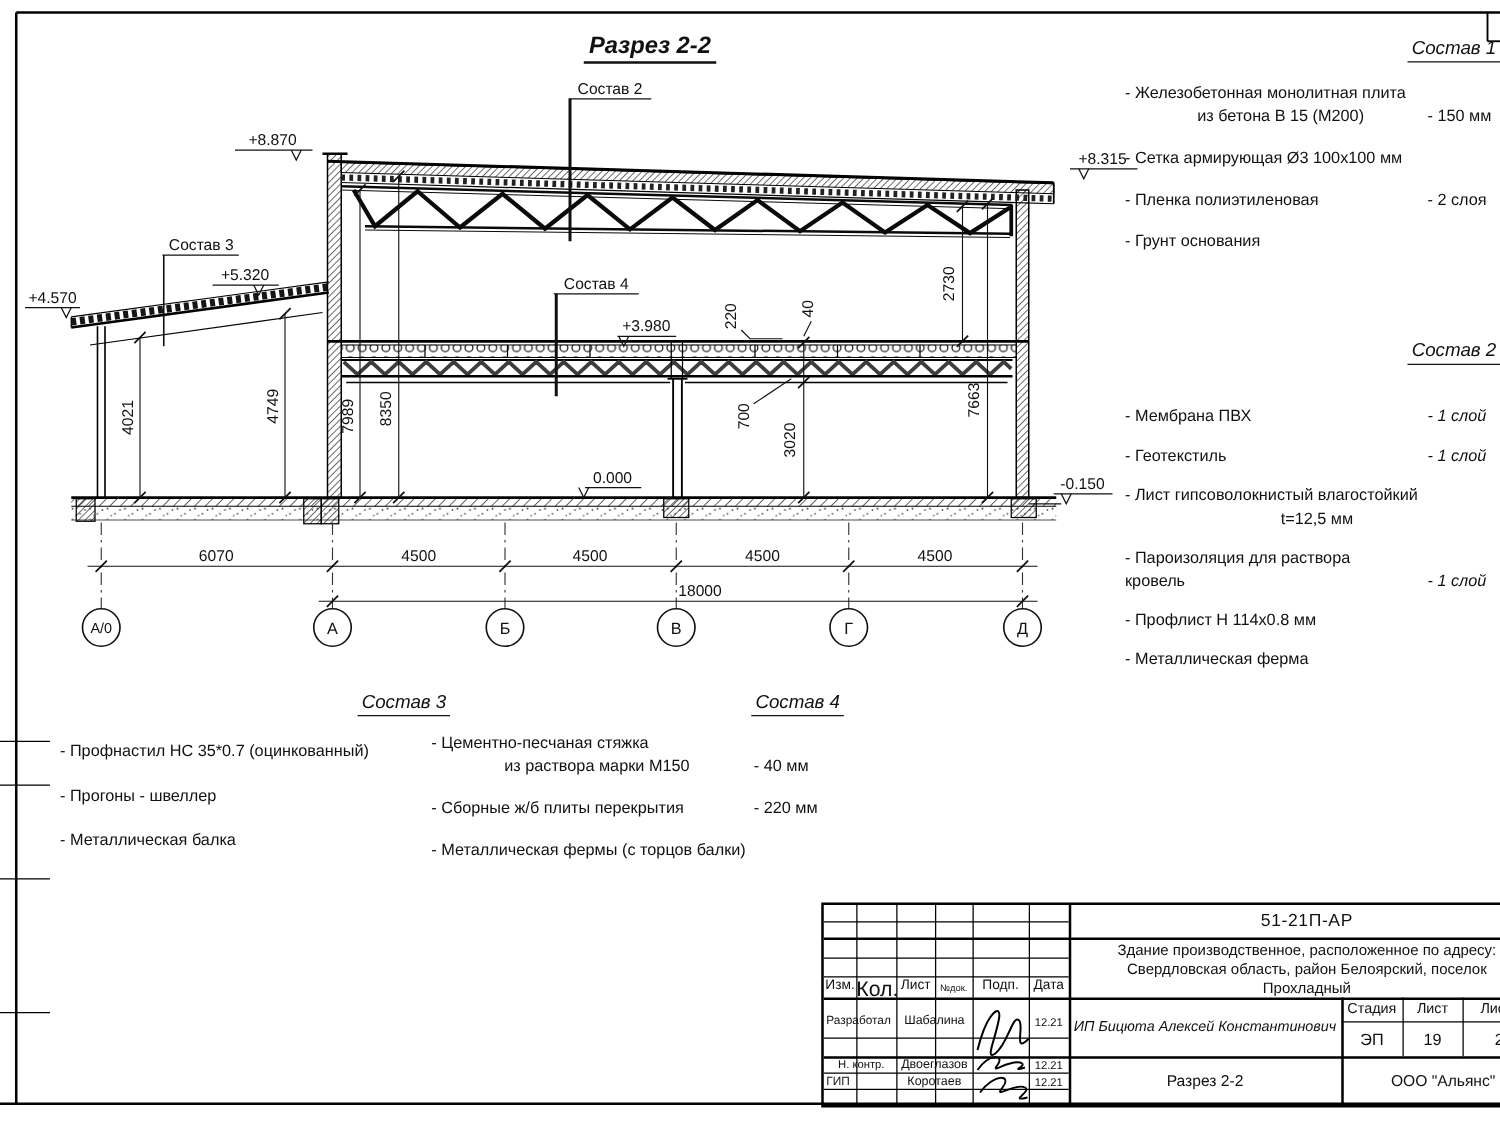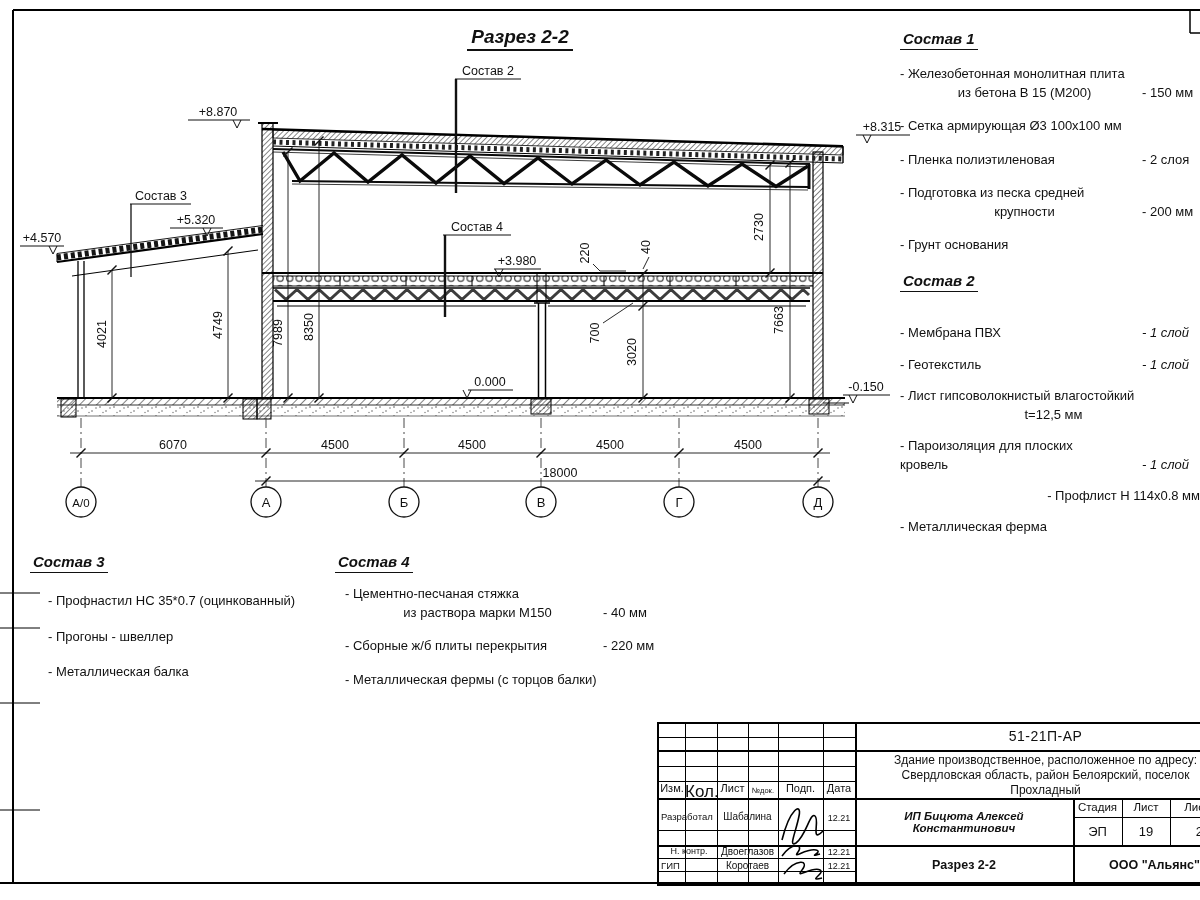--- a/index.html
+++ b/index.html
@@ -5,48 +5,48 @@
   html,body{margin:0;padding:0;background:#e8e8e8;}
   .page{position:relative;width:1200px;height:900px;background:#ffffff;overflow:hidden;
         font-family:"Liberation Sans",sans-serif;color:#111;}
   svg text{font-family:"Liberation Sans",sans-serif;fill:#111;}
   .abs{position:absolute;}
   
   .sec-title{left:430px;top:26px;width:180px;text-align:center;font-size:19px;font-style:italic;font-weight:bold;}
   .sec-title span{border-bottom:2px solid #111;padding:0 4px 2px 4px;}
   
   .mlist{font-size:13px;line-height:1.42;}
-  .mlist .ltitle{text-align:left;font-style:italic;font-size:15px;font-weight:bold;}
+  .mlist .ltitle{text-align:right;font-style:italic;font-size:15px;font-weight:normal;}
   .mlist .ltitle span{border-bottom:1.6px solid #111;padding:0 3px 2px 3px;}
   .mitem{display:flex;align-items:flex-end;}
   .mitem .t{flex:1 1 auto;}
   .mitem .t .l2{padding-left:7px;text-align:center;}
   .mitem .v{flex:0 0 auto;white-space:nowrap;}
   #list1{left:900px;top:28px;width:300px;}
   #list1 .ltitle{margin-bottom:16px;}
   #list1 .mitem{margin-bottom:15px;}
   #list1 .v{width:58px;}
   #list2{left:900px;top:270px;width:300px;}
   #list2 .ltitle{margin-bottom:33px;}
   #list2 .mitem{margin-bottom:13px;gap:30px;}
   #list2 .v{width:58px;font-style:italic;}
   #list3{left:30px;top:551px;width:330px;}
   #list3 .ltitle{margin-bottom:20px;}
   #list3 .mitem{margin-bottom:17px;padding-left:18px;justify-content:center;}
   #list4{left:335px;top:551px;width:340px;}
   #list4 .ltitle{margin-bottom:13px;}
   #list4 .mitem{margin-bottom:15px;padding-left:10px;}
   #list4 .v{width:72px;}
-  .gap-top{margin-top:10px;text-align:right;}
+  .gap-top{margin-top:10px;}
   
   .tb{left:657px;top:722px;width:581px;height:164px;border:2px solid #000;box-sizing:border-box;}
   .tb .vl{position:absolute;top:0;width:1px;background:#000;}
   .tb .hl{position:absolute;left:0;height:1px;background:#000;}
   .tb .cell{position:absolute;text-align:center;}
-  .tb .flexc{display:flex;align-items:center;justify-content:center;font-weight:bold;}
+  .tb .flexc{display:flex;align-items:center;justify-content:center;}
 </style>
 </head>
 <body>
 
 <div class="page">
 
 <svg class="abs" style="left:0;top:0" width="1200" height="900" viewBox="0 0 1200 900">
   <defs>
     <pattern id="h1" width="6" height="6" patternUnits="userSpaceOnUse" patternTransform="rotate(45)">
       <line x1="0" y1="0" x2="0" y2="6" stroke="#1a1a1a" stroke-width="1.1"></line>
@@ -302,27 +302,20 @@
         </div>
   </div>
   <div class="mitem">
     <div class="t">
           <div>- Пленка полиэтиленовая</div>
         </div>
     <div class="v">- 2 слоя</div>
   </div>
   <div class="mitem">
     <div class="t">
-          <div>- Подготовка из песка средней</div>
-          <div class="l2">крупности</div>
-        </div>
-    <div class="v">- 200 мм</div>
-  </div>
-  <div class="mitem">
-    <div class="t">
           <div>- Грунт основания</div>
         </div>
   </div>
 </div>
 
 <div id="list2" class="abs mlist">
   <div class="ltitle"><span>Состав 2</span></div>
   <div class="mitem">
     <div class="t">
           <div>- Мембрана ПВХ</div>
@@ -336,21 +329,21 @@
     <div class="v">- 1 слой</div>
   </div>
   <div class="mitem">
     <div class="t">
           <div>- Лист гипсоволокнистый влагостойкий</div>
           <div class="l2">t=12,5 мм</div>
         </div>
   </div>
   <div class="mitem">
     <div class="t">
-          <div>- Пароизоляция для плоских кровель</div>
+          <div>- Пароизоляция для раствора кровель</div>
         </div>
     <div class="v">- 1 слой</div>
   </div>
   <div class="mitem gap-top">
     <div class="t">
           <div>- Профлист Н 114х0.8 мм</div>
         </div>
   </div>
   <div class="mitem">
     <div class="t">

